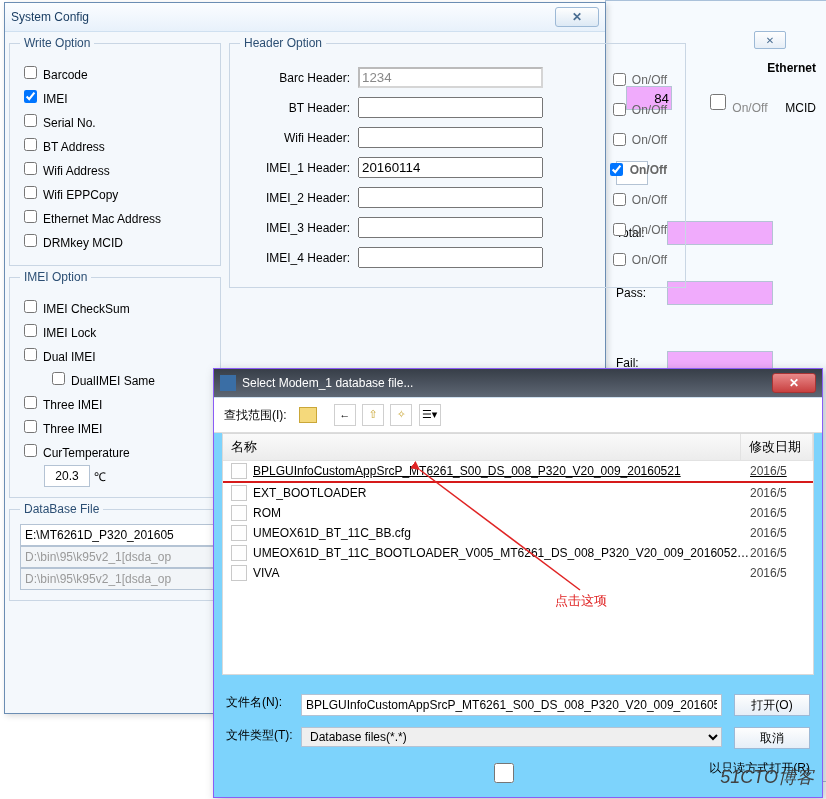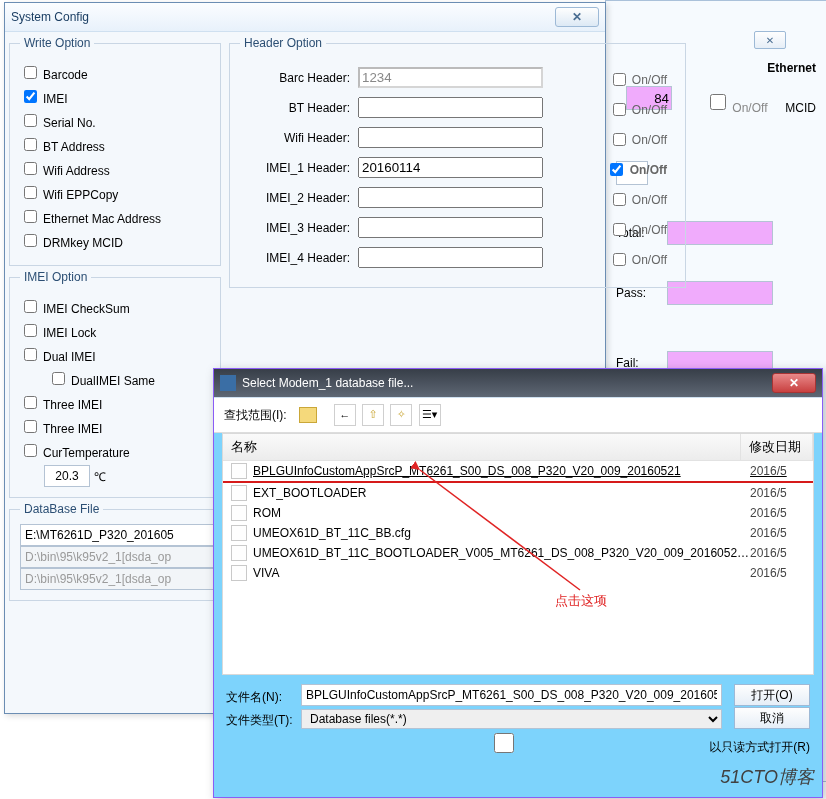--- a/index.html
+++ b/index.html
@@ -38,21 +38,21 @@
   .list .hdr{display:flex;border-bottom:1px solid #e2e2e2;background:linear-gradient(#fafafa,#ececec);font-size:13px}
   .list .hdr div{padding:4px 8px;border-right:1px solid #e2e2e2}
   .list .hdr .c1{flex:1}
   .list .hdr .c2{width:55px}
   .list .item{display:flex;padding:2px 8px;align-items:center}
   .list .item .fi{width:14px;height:14px;margin-right:6px;display:inline-block;border:1px solid #c9c9c9;background:#fefefe}
   .list .item .nm{flex:1;white-space:nowrap;overflow:hidden;text-overflow:ellipsis}
   .list .item .dt{width:55px;color:#444}
   .list .sel{text-decoration:underline;border-bottom:2px solid #d61a1a}
   .bottom{padding:8px 12px}
-  .bottom .rw{display:flex;align-items:flex-end;margin:1px 0}
+  .bottom .rw{display:flex;align-items:flex-start;margin:11px 0}
   .bottom .rw label{width:75px}
   .bottom .rw input,.bottom .rw select{flex:1;height:20px;border:1px solid #b4c3d4;font-size:12px;padding:0 4px;font-family:inherit}
   .bottom .rw button{width:76px;height:22px;margin-left:12px;border:1px solid #9db9d6;background:linear-gradient(#fefefe,#e6eef7);font-size:12px;font-family:inherit}
   .anno{position:absolute;color:#e02424;font-size:13px;pointer-events:none}
   svg.arrow{position:absolute;pointer-events:none}
   .watermark{position:absolute;right:12px;bottom:10px;font-size:18px;color:#404040;font-style:italic;font-family:Liberation Sans, sans-serif}
   .small-x{width:30px;height:16px;border:1px solid #9db9d6;border-radius:2px;background:linear-gradient(#fefefe,#e6eef7);display:flex;align-items:center;justify-content:center;color:#4a6e92;font-size:10px;position:absolute}
   .cb{width:16px;height:16px;border:1px solid #b4c3d4;background:#fff;font-size:10px}
 </style>
 </head>

